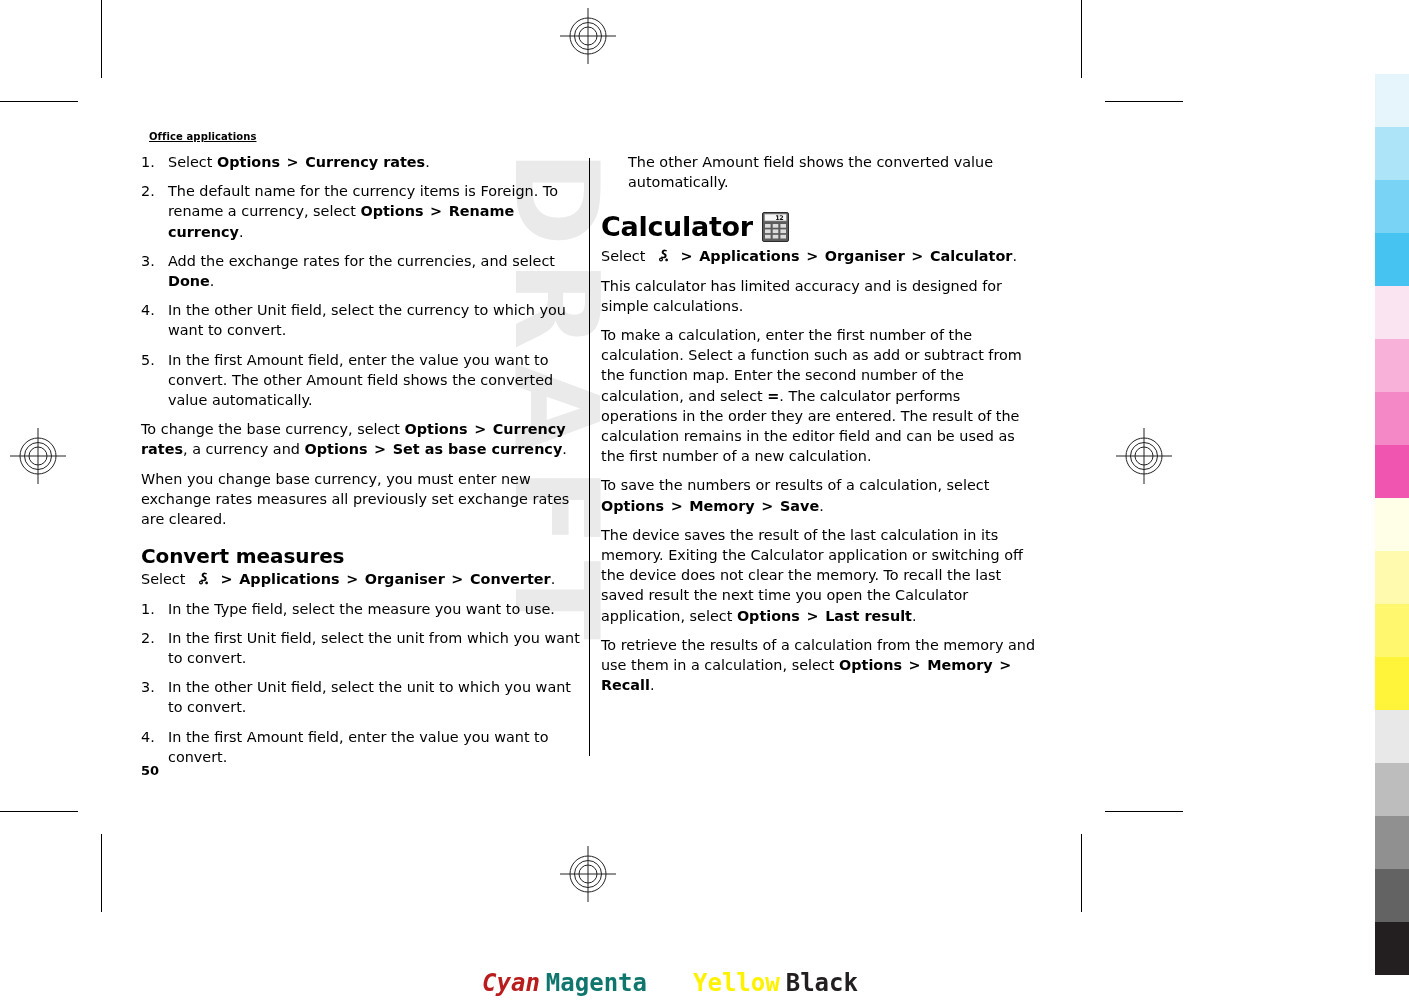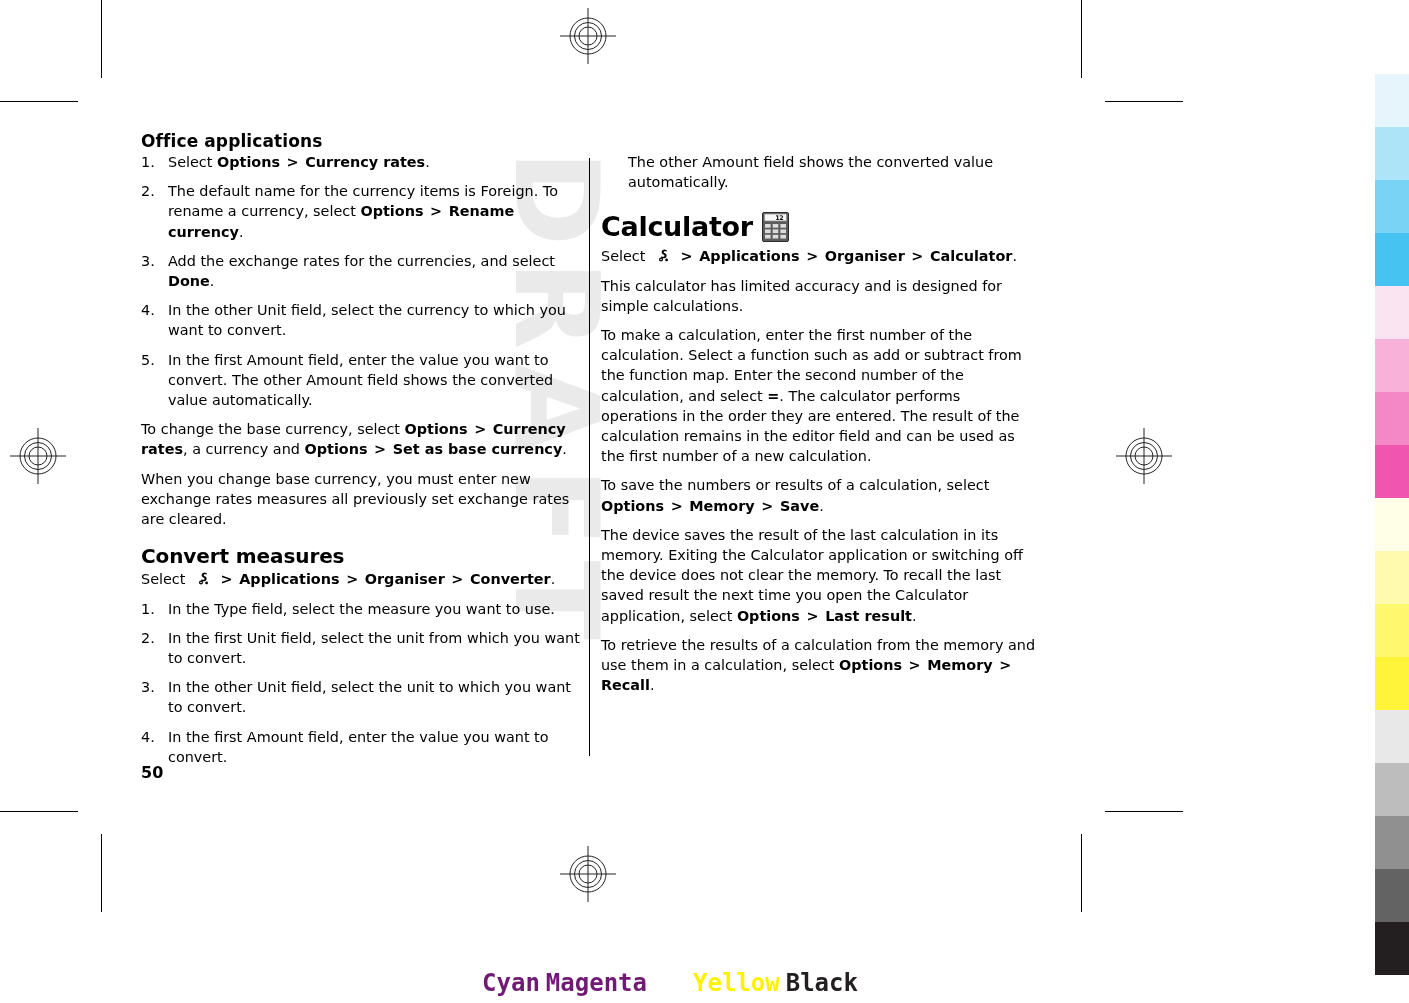--- a/index.html
+++ b/index.html
@@ -55,32 +55,33 @@
 
   
   .page {
     position: absolute;
     left: 0; top: 0;
     width: 1409px; height: 1003px;
   }
 
   .running-head {
     position: absolute;
-    left: 141px;
+    left: 149px;
     top: 131px;
-    font-size: 17px;
+    font-size: 10px;
     font-weight: bold;
     letter-spacing: 0.1px;
+    text-decoration: underline;
   }
 
   .folio {
     position: absolute;
     left: 141px;
     top: 763px;
-    font-size: 16px;
+    font-size: 13px;
     font-weight: bold;
   }
 
   .col {
     position: absolute;
     top: 152px;
     width: 440px;
     font-size: 14.4px;
     line-height: 20.2px;
   }
@@ -347,13 +348,13 @@
     <div class="swatch" style="top: 604px; height: 53px; background: rgb(255, 247, 110);"></div>
     <div class="swatch" style="top: 657px; height: 53px; background: rgb(255, 244, 57);"></div>
     <div class="swatch" style="top: 710px; height: 53px; background: rgb(255, 242, 0);"></div>
     <div class="swatch" style="top: 710px; height: 53px; background: rgb(232, 232, 232);"></div>
     <div class="swatch" style="top: 763px; height: 53px; background: rgb(189, 189, 189);"></div>
     <div class="swatch" style="top: 816px; height: 53px; background: rgb(144, 144, 144);"></div>
     <div class="swatch" style="top: 869px; height: 53px; background: rgb(99, 99, 99);"></div>
     <div class="swatch" style="top: 922px; height: 53px; background: rgb(35, 31, 32);"></div>
   </div>
 
-<div class="cmyk-legend" id="cmyk-legend"><span style="color: #701a75;">Cyan</span><span style="color: #701a75;">Magenta</span><span style="color: rgb(255, 242, 0); margin-left: 40px;">Yellow</span><span style="color: rgb(35, 31, 32);">Black</span></div>
+<div class="cmyk-legend" id="cmyk-legend"><span style="color: #b91c1c; font-style: italic;">Cyan</span><span style="color: #0f766e;">Magenta</span><span style="color: rgb(255, 242, 0); margin-left: 40px;">Yellow</span><span style="color: rgb(35, 31, 32);">Black</span></div>
 
 </body></html>

